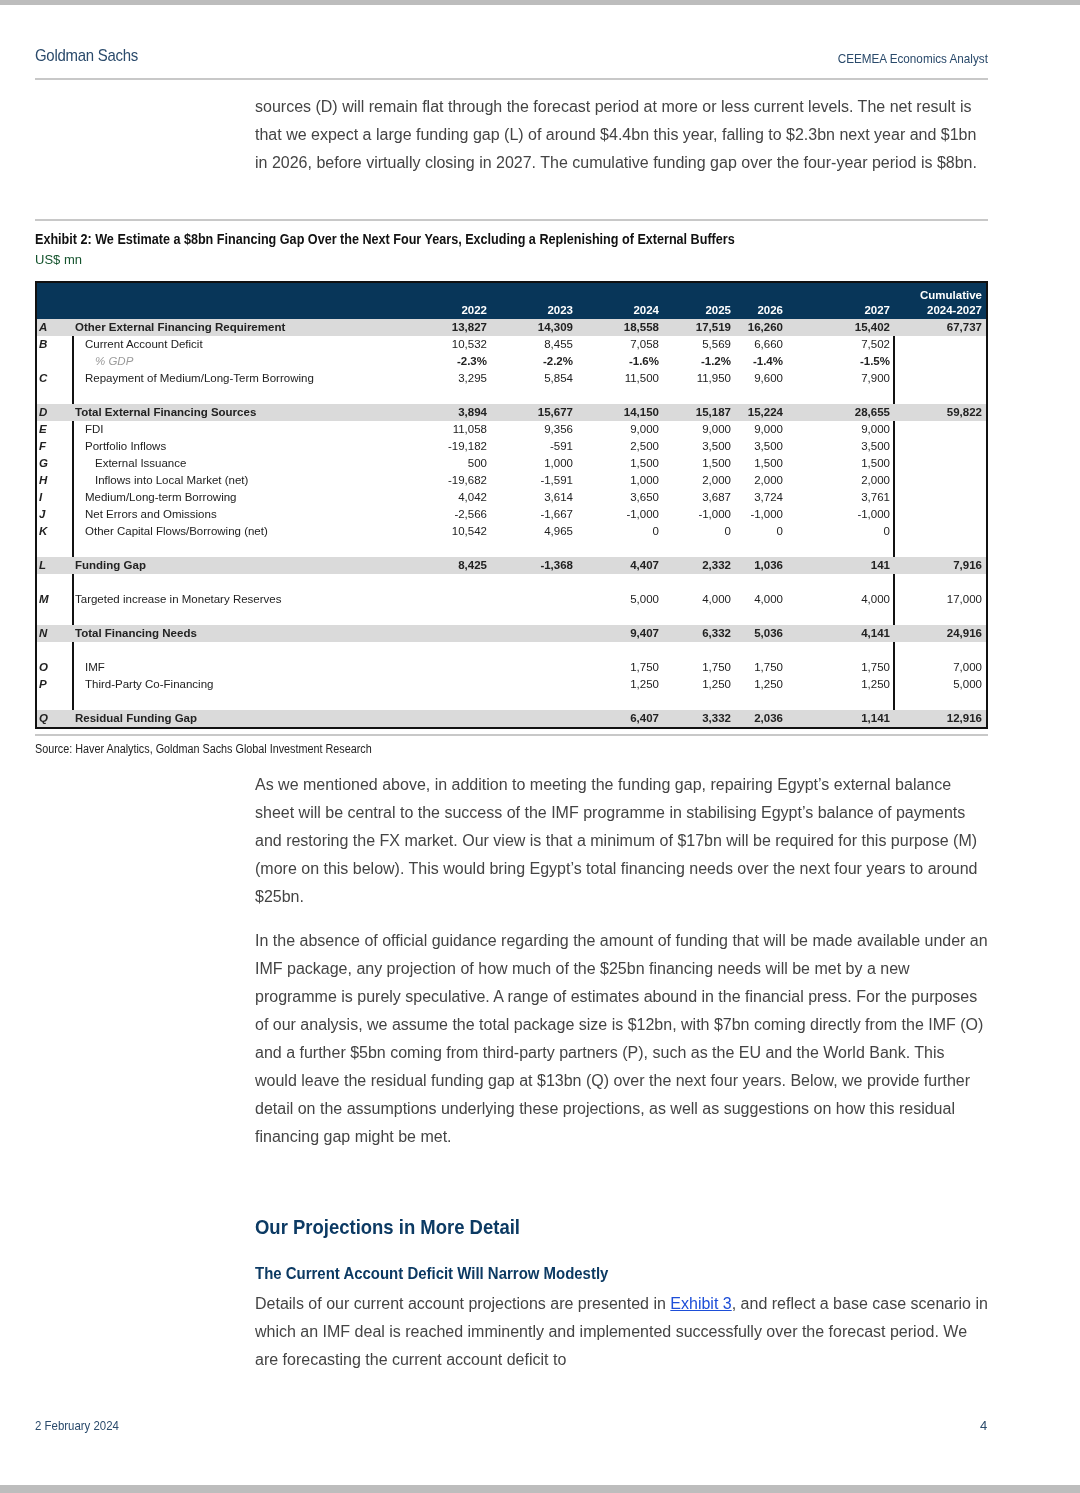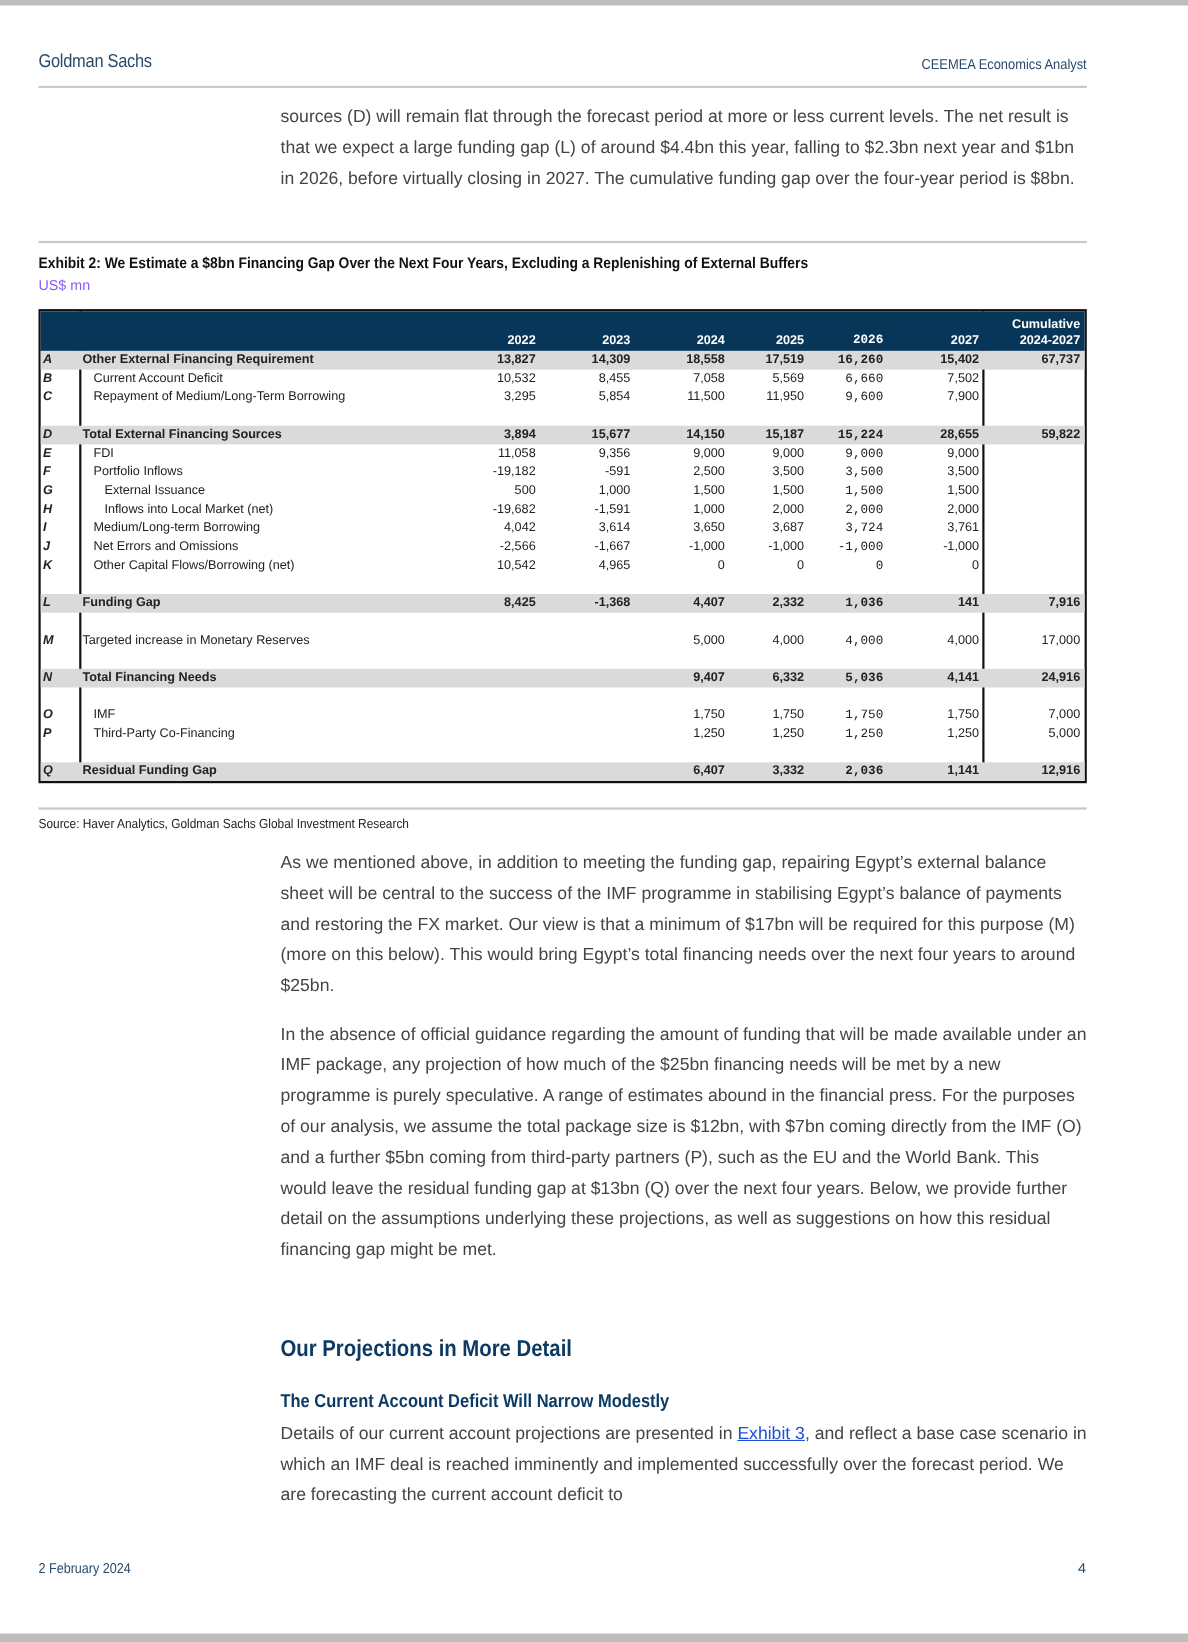--- a/index.html
+++ b/index.html
@@ -6,33 +6,33 @@
   body { width:1080px; height:1493px; background:#fff; position:relative; font-family:"Liberation Sans", sans-serif; color:#222; overflow:hidden; }
   .topbar { position:absolute; left:0; top:0; width:1080px; height:5px; background:#bdbdbd; }
   .botbar { position:absolute; left:0; bottom:0; width:1080px; height:8px; background:#bdbdbd; }
   .hdr-left { position:absolute; left:35px; top:46px; font-size:17px; color:#2a4a6b; font-family:"Liberation Sans", sans-serif; letter-spacing:-0.3px; transform:scaleX(0.88); transform-origin:left; }
   .hdr-right { position:absolute; right:92px; top:51px; font-size:13px; color:#2a4a6b; transform:scaleX(0.9); transform-origin:right; }
   .hdr-line { position:absolute; left:35px; top:78px; width:953px; height:2px; background:#c8c8c8; }
   .para { position:absolute; left:255px; width:735px; font-size:16px; line-height:28px; color:#444; }
   .para p { margin:0; }
   .rule { position:absolute; left:35px; width:953px; height:2px; background:#c8c8c8; }
   .ex-title { position:absolute; left:35px; top:231px; font-size:14px; font-weight:bold; color:#111; transform:scaleX(0.9); transform-origin:left; white-space:nowrap; }
-  .ex-unit { position:absolute; left:35px; top:252px; font-size:13px; color:#8b5cf6; }
+  .ex-unit { position:absolute; left:35px; top:252px; font-size:13px; color:#14532d; }
   .tbl { position:absolute; left:35px; top:281px; width:949px; border:2px solid #111; font-size:11.5px; }
   .thead { height:36px; background:#083659; color:#fff; font-weight:bold; position:relative; }
   .row { position:relative; height:17px; line-height:17px; }
   .row.shade { background:#dadada; font-weight:bold; }
   .row.spacer { height:17px; }
   .lt { position:absolute; left:2px; width:32px; font-style:italic; font-weight:bold; }
   .lab { position:absolute; left:38px; white-space:nowrap; }
   .lab.i1 { left:48px; }
   .lab.i2 { left:58px; }
   .lab.pct { left:58px; font-style:italic; color:#9a9a9a; font-weight:normal; }
   .num { position:absolute; text-align:right; width:70px; }
-  .c0 { left:380px; } .c1 { left:466px;text-align:right; } .c2 { left:552px; } .c3 { left:624px; } .c4 { left:696px;font-family:Liberation Mono, monospace; } .c5 { left:783px; } .c6 { left:875px; }
+  .c0 { left:380px; } .c1 { left:466px;text-align:right; } .c2 { left:552px; } .c3 { left:624px; } .c4 { left:676px; } .c5 { left:783px; } .c6 { left:875px; }
   .vline-left { position:absolute; left:35px; top:0; bottom:0; width:2px; background:#111; }
   .vline-right { position:absolute; left:856px; top:0; bottom:0; width:2px; background:#111; }
   .thead .num { bottom:2px; line-height:14px; }
   .bold { font-weight:bold; }
   .src { position:absolute; left:35px; top:742px; font-size:12px; color:#222; transform:scaleX(0.9); transform-origin:left; white-space:nowrap; }
   .h2 { position:absolute; left:255px; top:1215px; font-size:21px; font-weight:bold; color:#0c3a63; transform:scaleX(0.88); transform-origin:left; white-space:nowrap; }
   .h3 { position:absolute; left:255px; top:1264px; font-size:17px; font-weight:bold; color:#0c3a63; transform:scaleX(0.88); transform-origin:left; white-space:nowrap; }
   .link { text-decoration:underline; color:#1d4ed8; }
   .ftr-left { position:absolute; left:35px; top:1418px; font-size:13px; color:#2a4a6b; transform:scaleX(0.88); transform-origin:left; }
   .ftr-right { position:absolute; left:980px; top:1418px; font-size:13px; color:#2a4a6b; }
@@ -85,20 +85,29 @@
     <span class="lt">B</span>
     <span class="lab i1">Current Account Deficit</span>
     <span class="num c0">10,532</span>
     <span class="num c1">8,455</span>
     <span class="num c2">7,058</span>
     <span class="num c3">5,569</span>
     <span class="num c4">6,660</span>
     <span class="num c5">7,502</span>
   </div>
 
+  <div class="row bold">
+    <span class="lab pct">% GDP</span>
+    <span class="num c0">-2.3%</span>
+    <span class="num c1">-2.2%</span>
+    <span class="num c2">-1.6%</span>
+    <span class="num c3">-1.2%</span>
+    <span class="num c4">-1.4%</span>
+    <span class="num c5">-1.5%</span>
+  </div>
 
   <div class="row">
     <span class="lt">C</span>
     <span class="lab i1">Repayment of Medium/Long-Term Borrowing</span>
     <span class="num c0">3,295</span>
     <span class="num c1">5,854</span>
     <span class="num c2">11,500</span>
     <span class="num c3">11,950</span>
     <span class="num c4">9,600</span>
     <span class="num c5">7,900</span>

